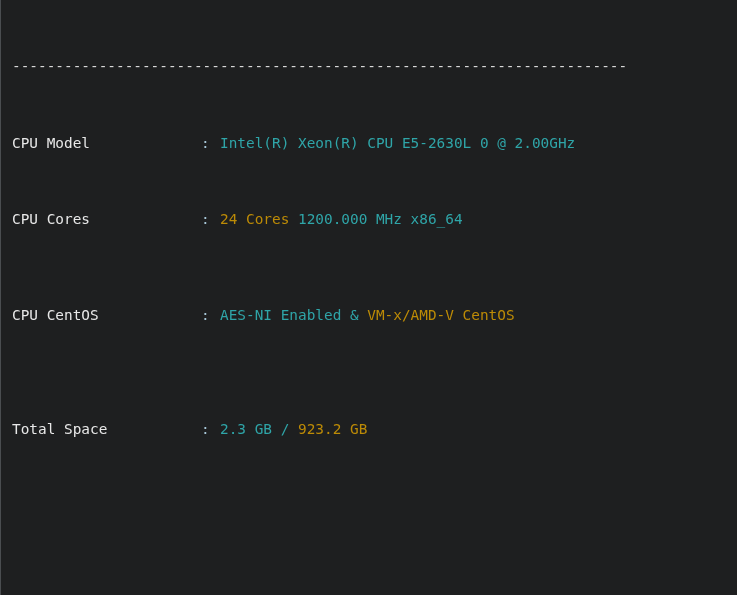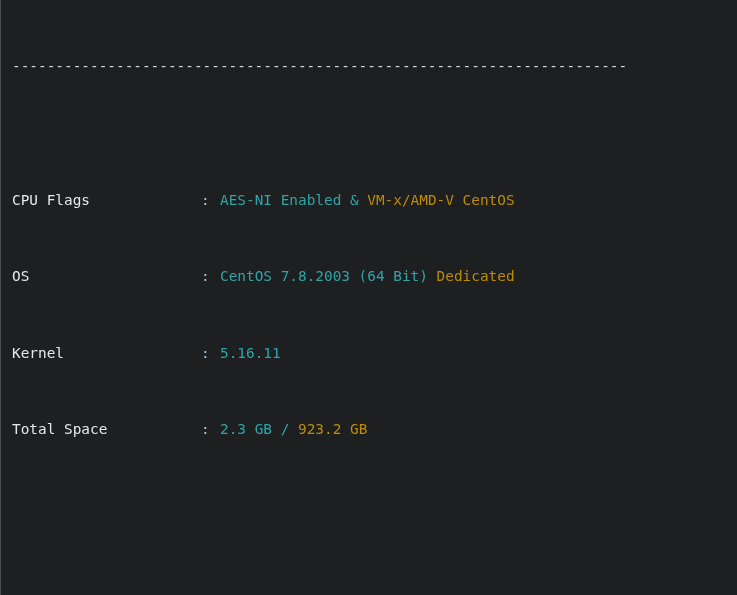--- a/index.html
+++ b/index.html
@@ -78,28 +78,28 @@
   }
 </style>
 </head>
 <body>
 
 <div id="terminal">
   <div class="screen">
 
     <span class="divider short">-------------------------------------------------------------------------------------------------------------------</span>
 
+    <span class="row"><span class="label">CPU Model</span><span class="colon">:</span><span class="cyan">Intel(R) Xeon(R) CPU E5-2630L 0 @ 2.00GHz</span></span>
+
+    <span class="row"><span class="label">CPU Cores</span><span class="colon">:</span><span class="orange">24 Cores</span><span class="white"> </span><span class="cyan">1200.000 MHz x86_64</span></span>
 
 
+    <span class="row"><span class="label">CPU CentOS</span><span class="colon">:</span><span class="cyan">AES-NI Enabled &amp;</span><span class="white"> </span><span class="orange">VM-x/AMD-V CentOS</span></span>
 
-    <span class="row"><span class="label">CPU Flags</span><span class="colon">:</span><span class="cyan">AES-NI Enabled &amp;</span><span class="white"> </span><span class="orange">VM-x/AMD-V CentOS</span></span>
 
-    <span class="row"><span class="label">OS</span><span class="colon">:</span><span class="cyan">CentOS 7.8.2003 (64 Bit)</span><span class="white"> </span><span class="orange">Dedicated</span></span>
-
-    <span class="row"><span class="label">Kernel</span><span class="colon">:</span><span class="cyan">5.16.11</span></span>
 
     <span class="row"><span class="label">Total Space</span><span class="colon">:</span><span class="cyan">2.3 GB /</span><span class="white"> </span><span class="orange">923.2 GB</span></span>
 
     
 
     
 
     
 
     

